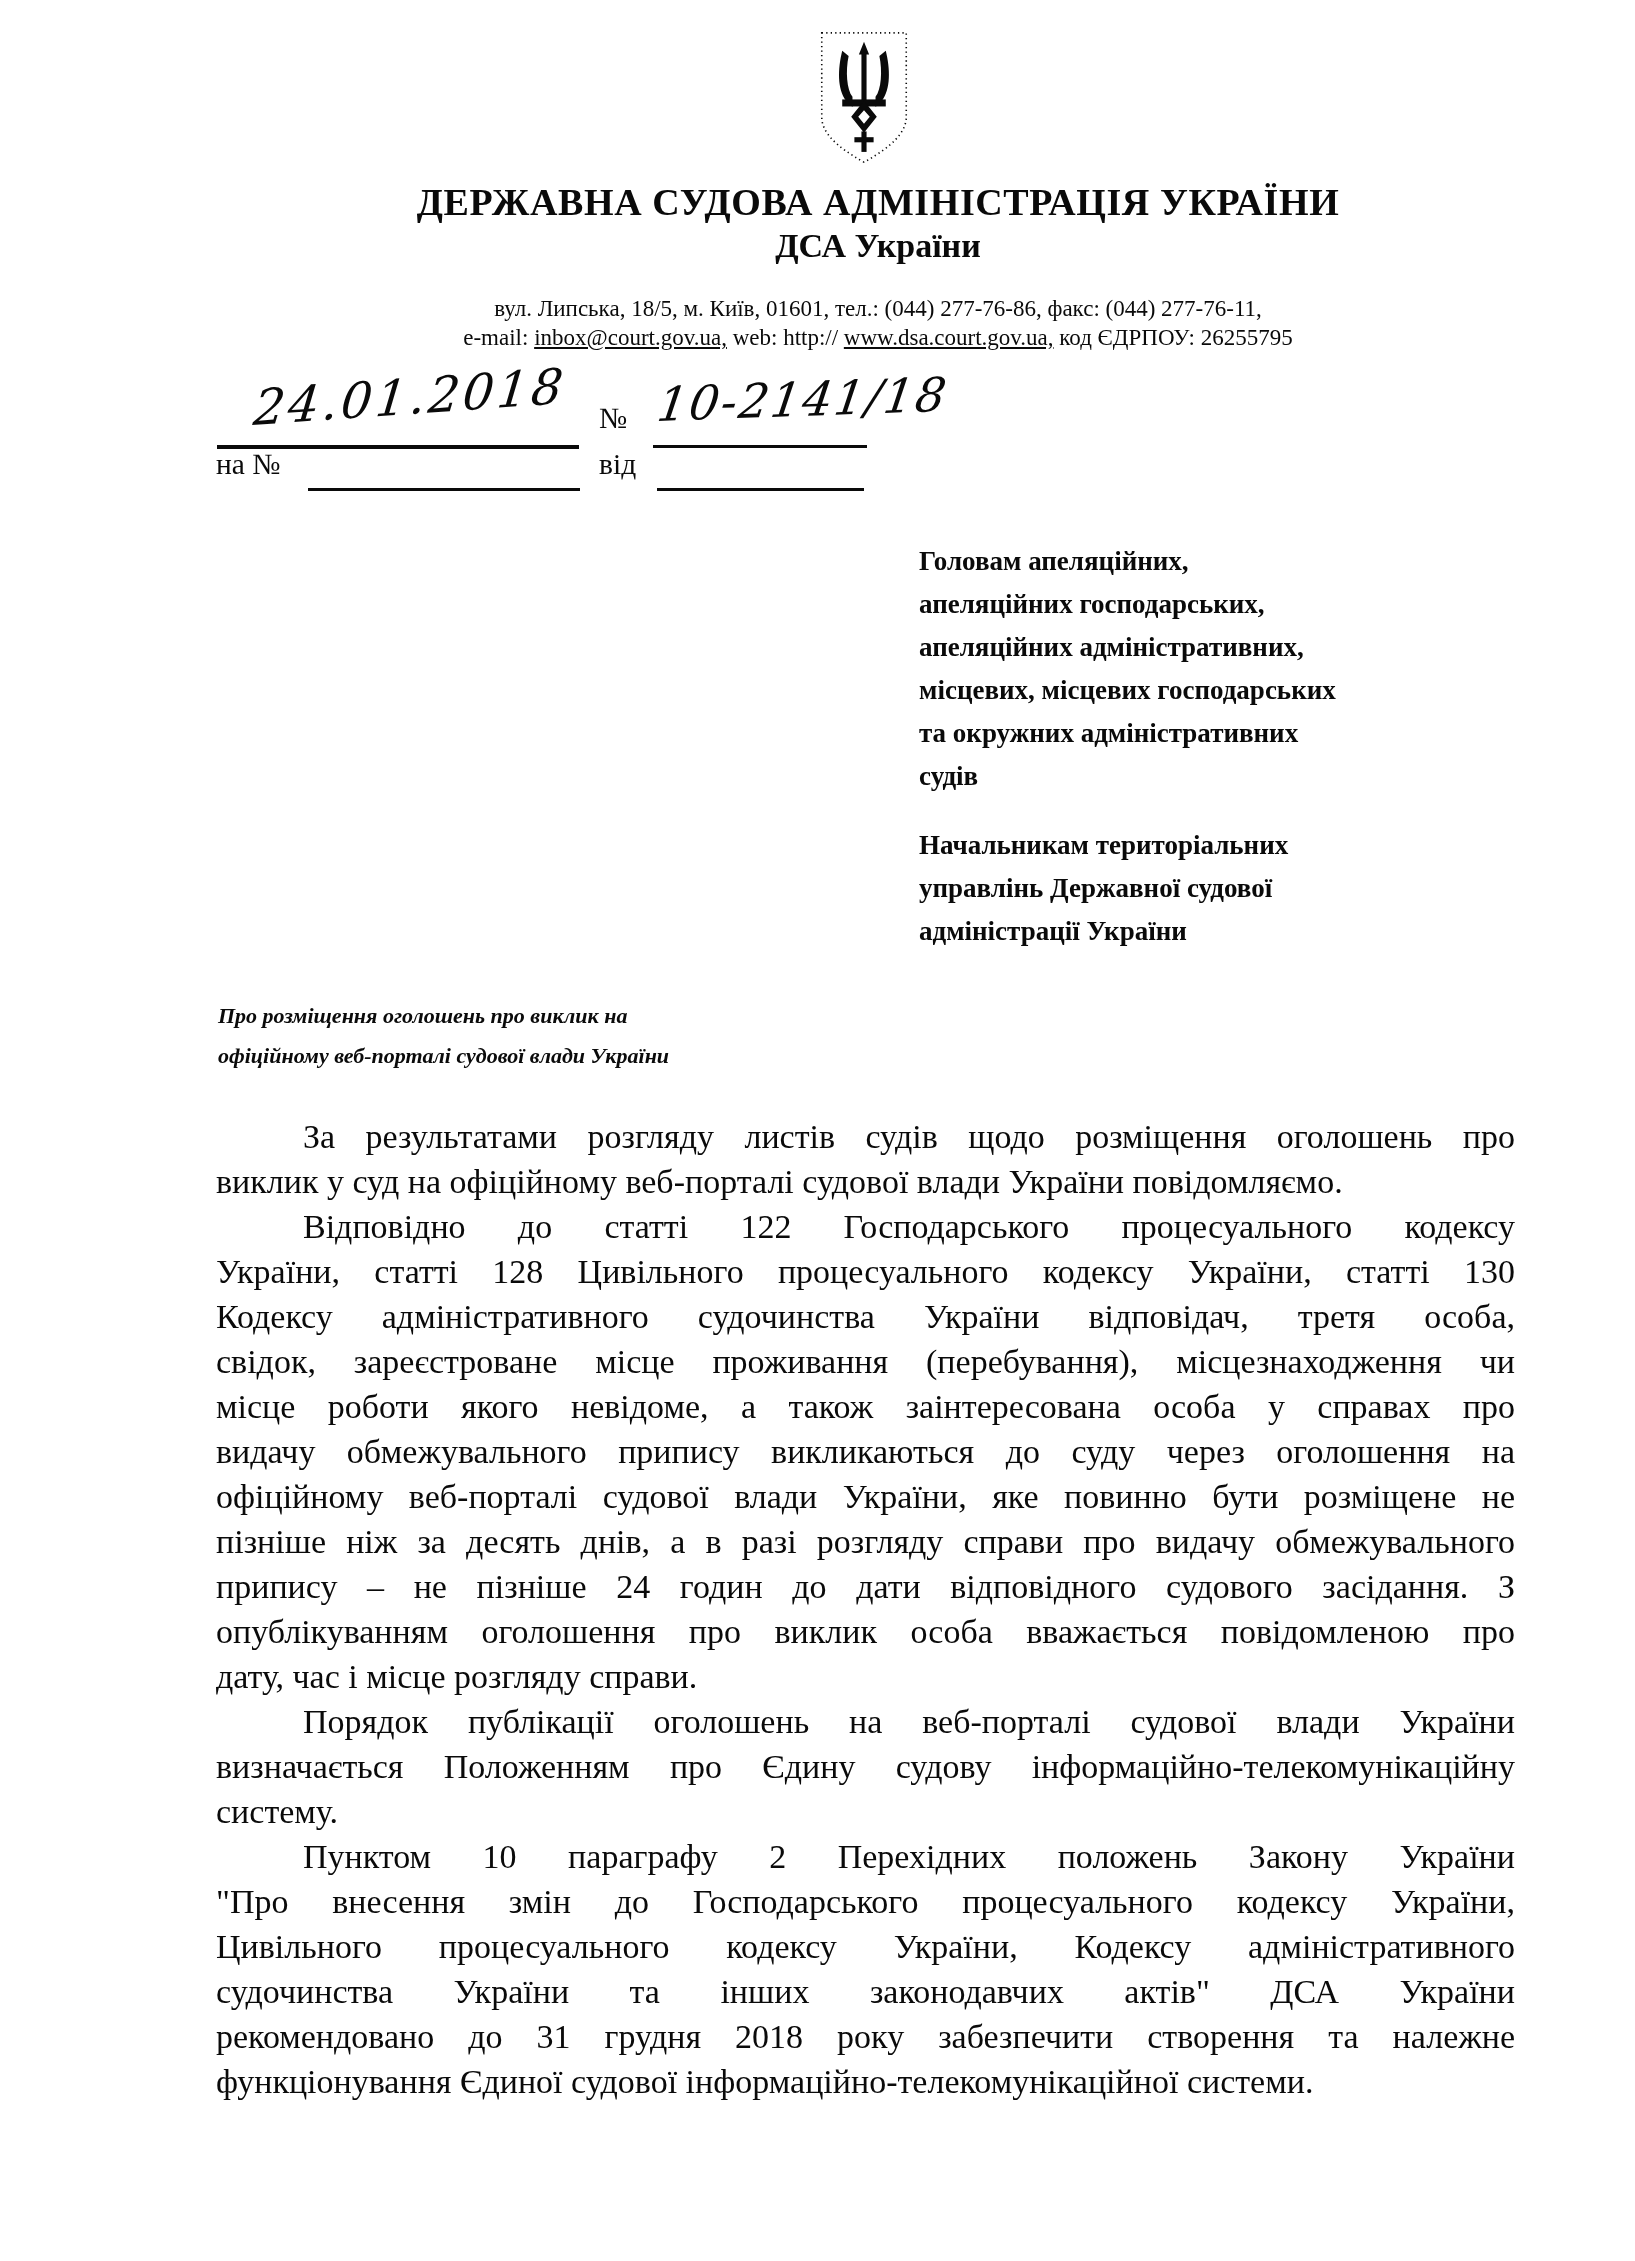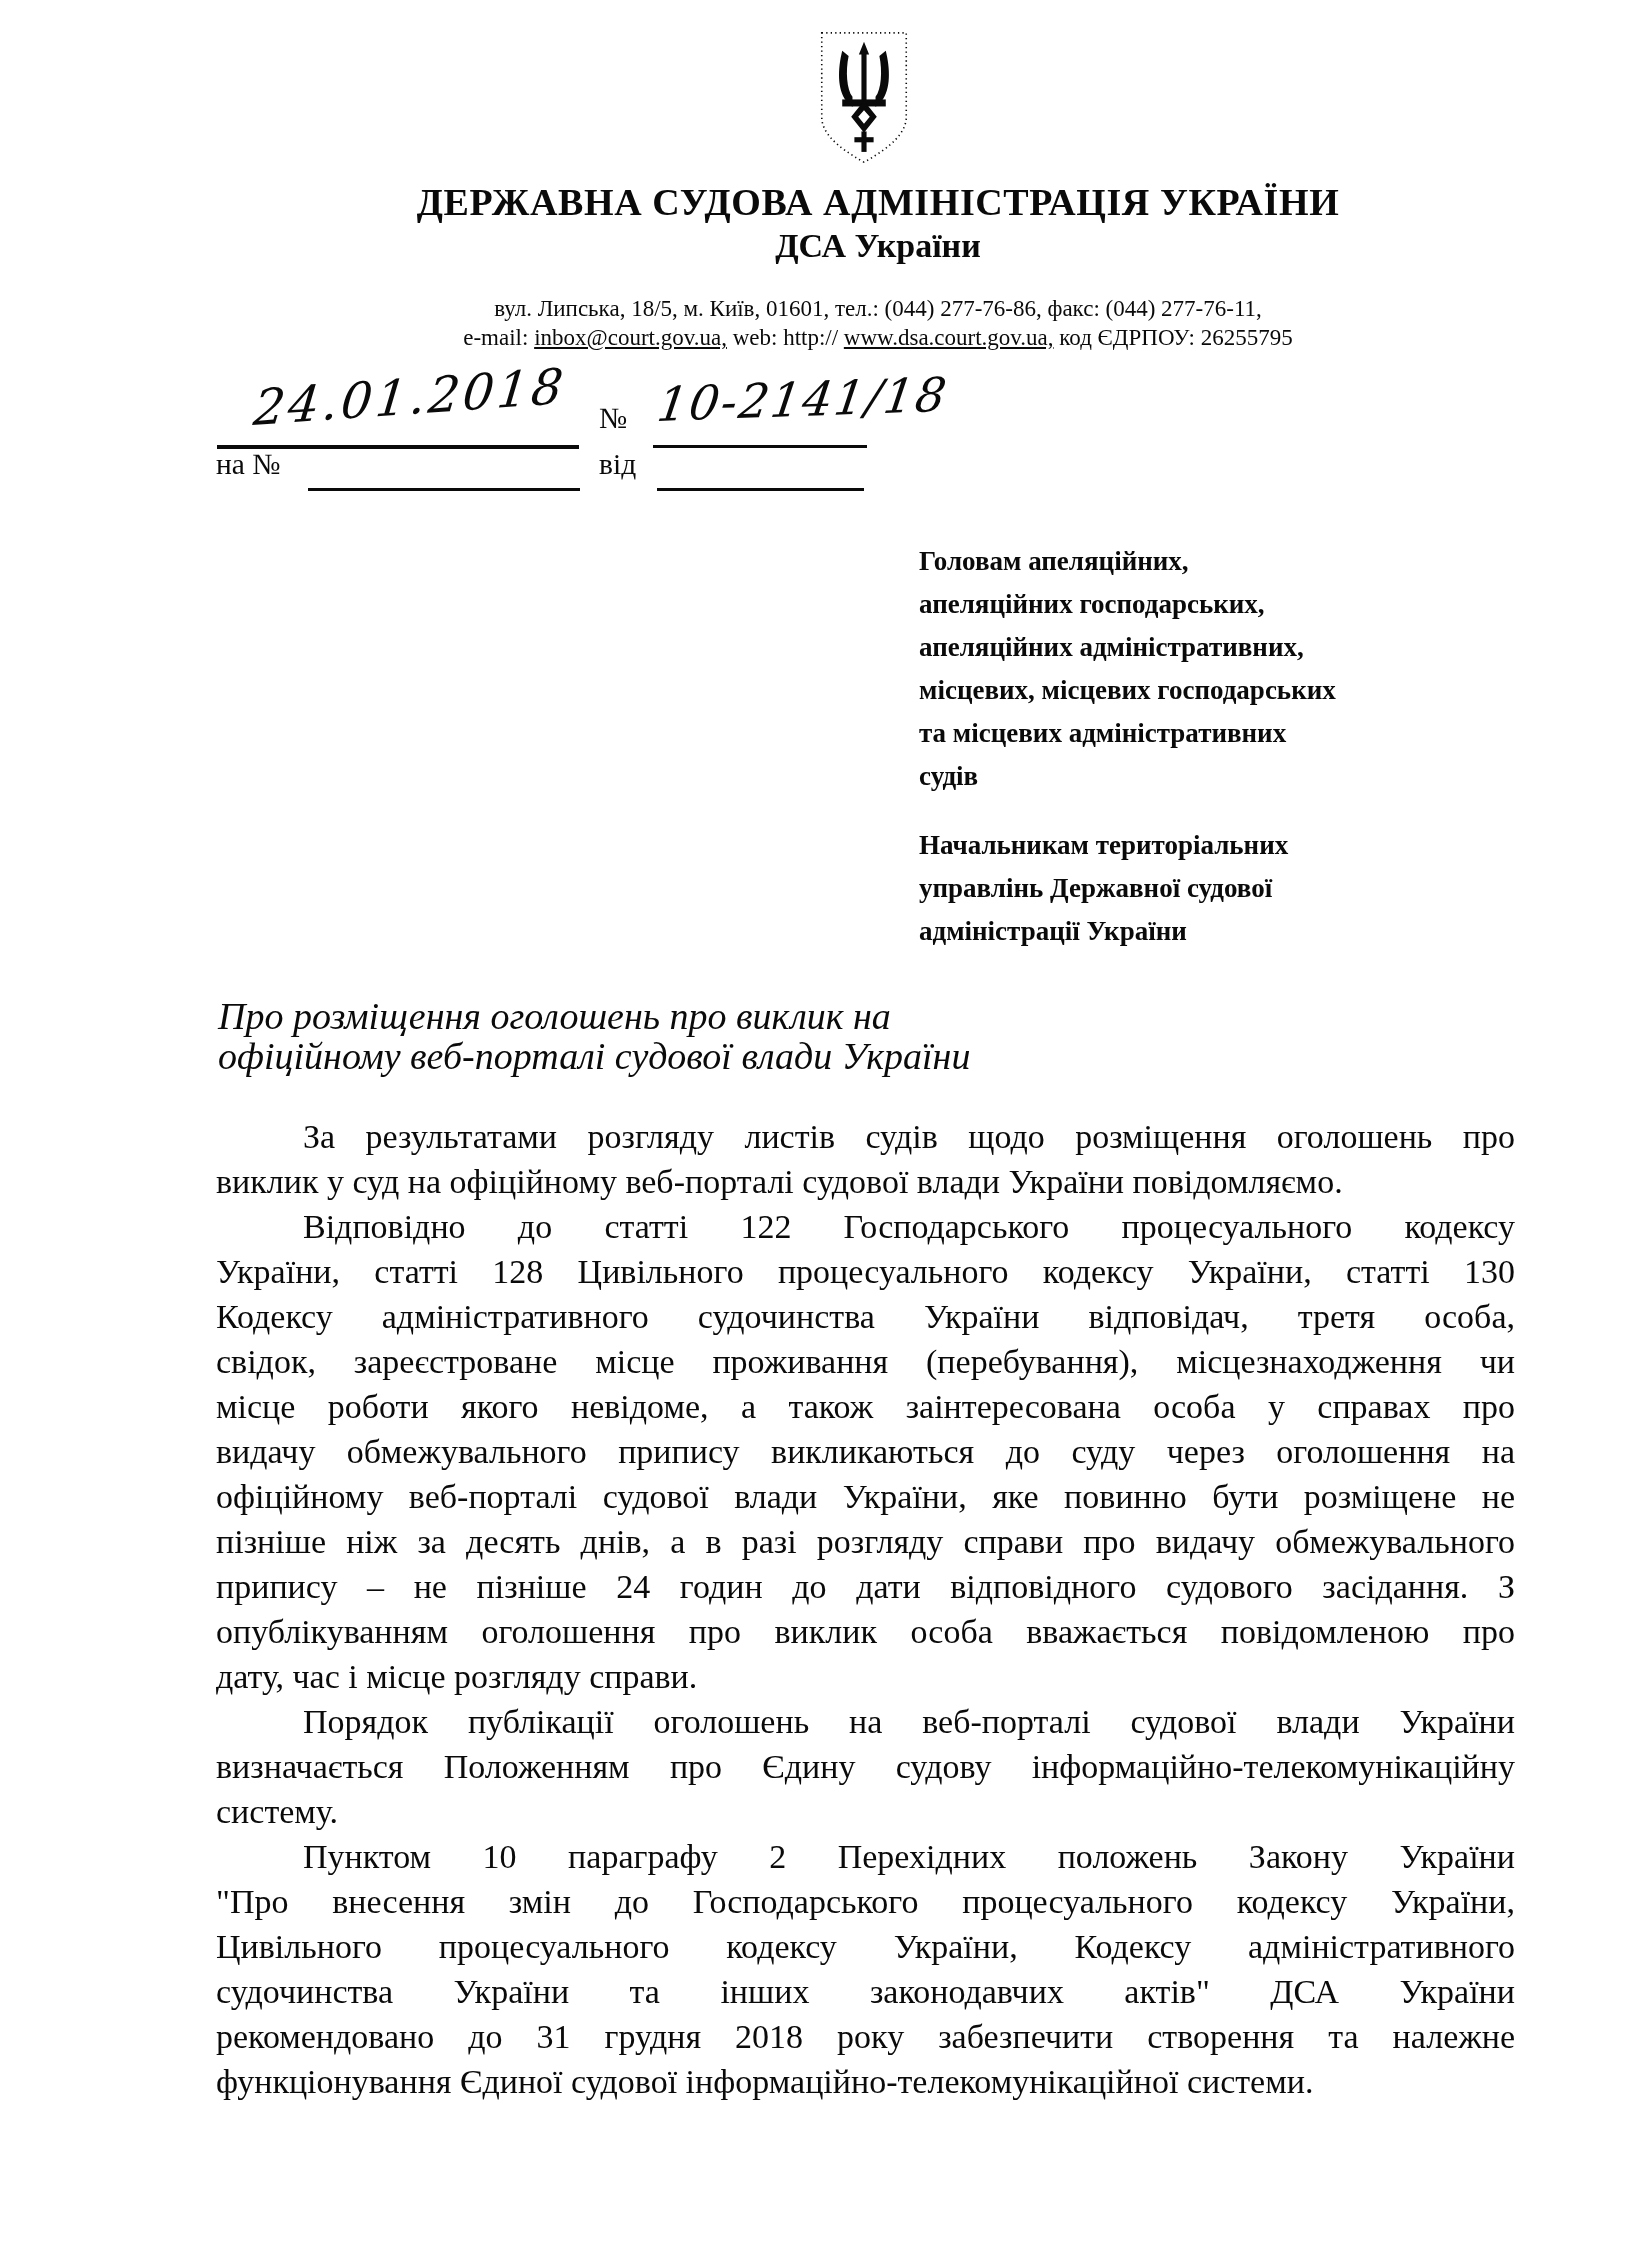--- a/index.html
+++ b/index.html
@@ -38,21 +38,21 @@
   .ln-d{left:657px;top:488px;width:207px;height:2.6px;}
   .lbl{position:absolute;font-size:29.5px;}
   .no-sign{left:599px;top:402px;}
   .on-num{left:216px;top:448px;}
   .vid{left:599px;top:448px;}
   
   .addr{position:absolute;left:919px;font-weight:700;font-size:27px;line-height:43px;white-space:nowrap;}
   .addr1{top:540px;}
   .addr2{top:824px;}
   
-  .subject{position:absolute;left:218px;top:996px;font-weight:400;font-style:italic;font-size:38px;line-height:40px;white-space:nowrap;}
+  .subject{position:absolute;left:218px;top:996px;font-weight:700;font-style:italic;font-size:22px;line-height:40px;white-space:nowrap;}
   
   .body{position:absolute;left:216px;top:1114px;width:1299px;font-size:34px;}
   .bl{
     height:45px;line-height:45px;overflow:hidden;
     text-align:justify;text-align-last:justify;text-justify:inter-word;
   }
   .bl.ind{text-indent:87px;}
   .bl.fin{text-align-last:left;}
 </style>
 </head>
@@ -86,21 +86,21 @@
   <div class="lbl on-num">на №</div>
   <div class="ln ln-c"></div>
   <div class="lbl vid">від</div>
   <div class="ln ln-d"></div>
 
   <div class="addr addr1">
     <div>Головам апеляційних,</div>
     <div>апеляційних господарських,</div>
     <div>апеляційних адміністративних,</div>
     <div>місцевих, місцевих господарських</div>
-    <div>та місцевих адміністративних</div>
+    <div>та окружних адміністративних</div>
     <div>судів</div>
   </div>
   <div class="addr addr2">
     <div>Начальникам територіальних</div>
     <div>управлінь Державної судової</div>
     <div>адміністрації України</div>
   </div>
 
   <div class="subject">
     <div>Про розміщення оголошень про виклик на</div>

